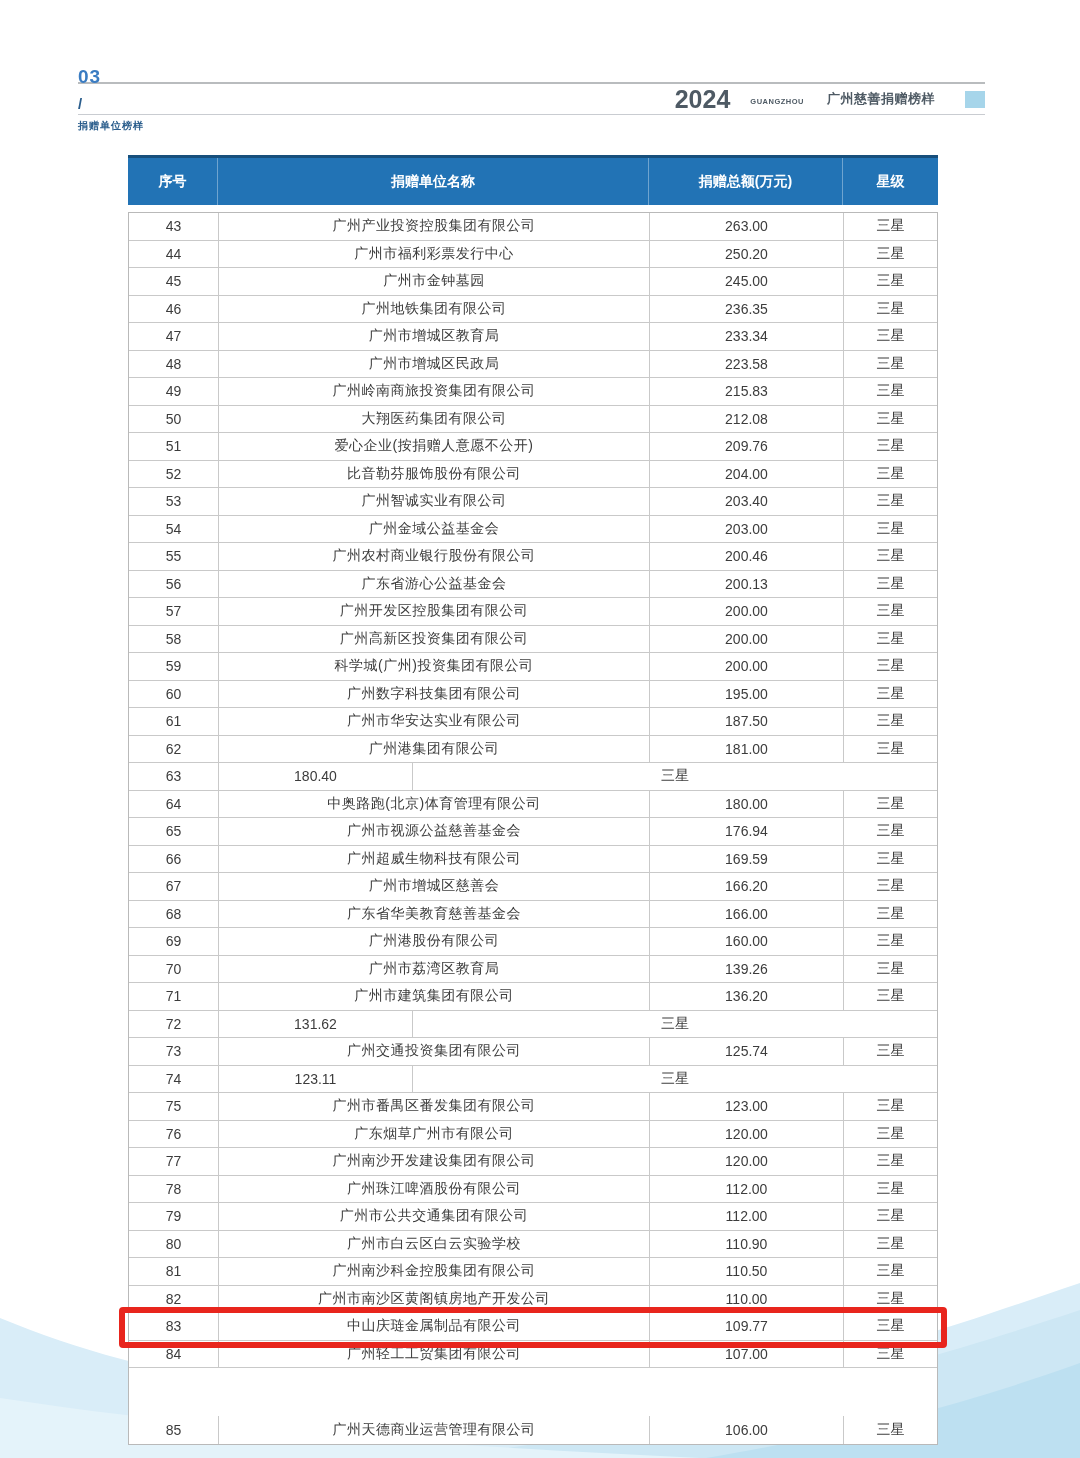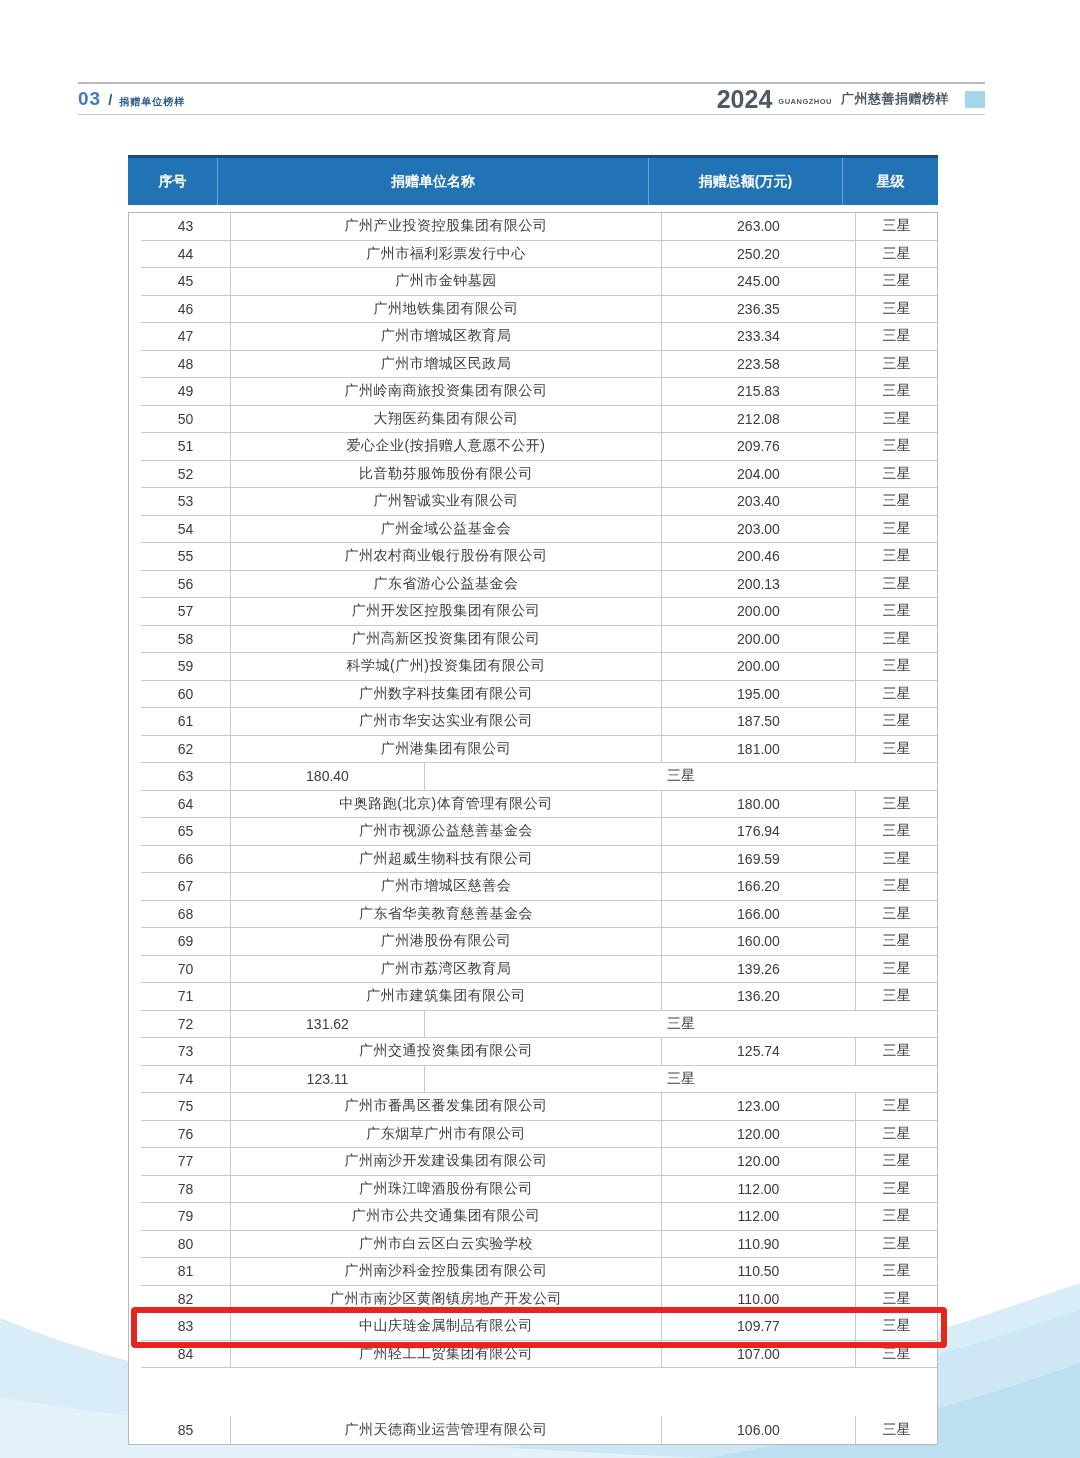--- a/index.html
+++ b/index.html
@@ -14,40 +14,40 @@
   }
   
   .waves { position:absolute; left:0; bottom:0; width:1080px; height:360px; z-index:0; }
   
   .page-header{
     position:absolute; left:78px; top:82px; width:907px; height:33px;
     border-top:2px solid #b9bcbe; border-bottom:1px solid #c9ccd1;
     display:flex; justify-content:space-between; align-items:center;
     z-index:2; background:transparent;
   }
-  .ph-left{ display:flex; align-items:baseline; gap:7px; }
+  .ph-left{ display:flex; align-items:baseline; gap:7px;flex-direction:column; }
   .ph-num{ font-size:19px; font-weight:bold; color:#3a7cc2; letter-spacing:1px; }
   .ph-sep{ font-size:15px; font-weight:bold; color:#2a5d8c; }
   .ph-title{ font-size:10px; font-weight:bold; color:#2a5d8c; letter-spacing:1px; }
-  .ph-right{ display:flex; align-items:center; gap:6px; }
+  .ph-right{ display:flex; align-items:center; gap:20px; }
   .ph-year{ font-size:25px; font-weight:bold; color:#4e5a64; letter-spacing:0px; line-height:1; }
   .ph-year-sub{ display:flex; flex-direction:row; font-size:7.5px; font-weight:bold;
     color:#4e5a64; line-height:1.1; letter-spacing:.5px; margin-right:3px; margin-top:6px;}
   .ph-main-title{ font-size:13px; font-weight:bold; color:#4e5a64; letter-spacing:.5px; }
   .ph-square{ width:20px; height:17px; background:#a6d5ea; margin-left:10px; }
   
   .table-wrap{ position:absolute; left:128px; top:155px; width:810px; z-index:2; }
   .thead{
     display:flex; height:50px; background:#2273b5; border-top:3px solid #174f7c;
     color:#ffffff; font-weight:bold; font-size:17px; align-items:center;
   }
   .thead .cell{ display:flex; align-items:center; justify-content:center; height:100%; }
   .thead .c1,.thead .c2,.thead .c3{ border-right:1px solid rgba(255,255,255,.35); }
   .tbody{
-    margin-top:7px; border:1px solid #b9b9b9; background:#ffffff;padding-left:12px;
+    margin-top:7px; border:1px solid #b9b9b9; background:#ffffff;
   }
   .trow{ display:flex; height:27.5px; border-bottom:1px solid #c9c9c9; background:#ffffff; }
   .trow:last-child{ border-bottom:none;margin-top:48px; }
   .cell{ display:flex; align-items:center; justify-content:center; font-size:14px; }
   .c1{ width:90px; }
   .c2{ width:431px; }
   .c3{ width:194px; }
   .c4{ flex:1; }
   .trow .c1,.trow .c2,.trow .c3{ border-right:1px solid #c9c9c9; }
   .trow .c2{ letter-spacing:.5px; }

